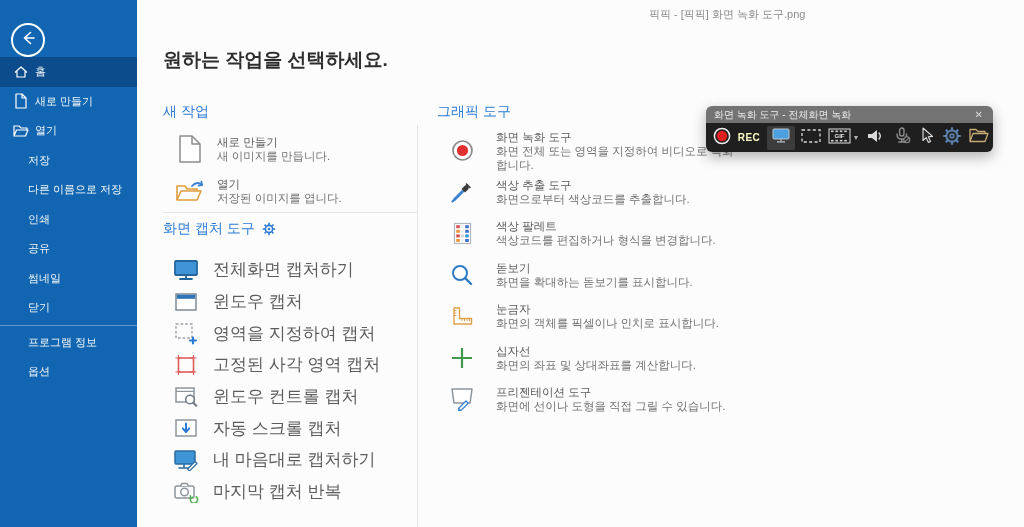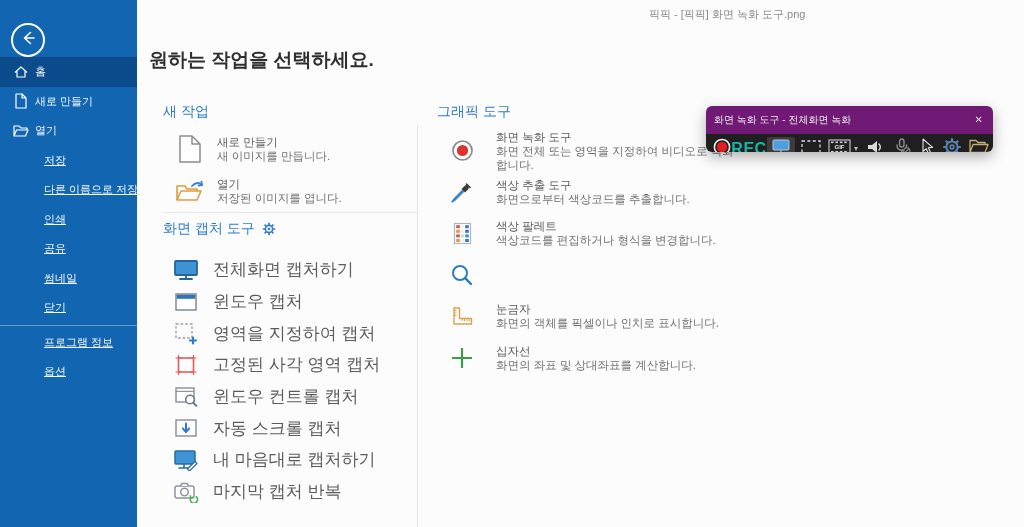--- a/index.html
+++ b/index.html
@@ -10,26 +10,26 @@
     font-family:"Liberation Sans","DejaVu Sans",sans-serif;
   }
   
   .sidebar { position:absolute; left:0; top:0; width:137px; height:527px; background:#1266b1; }
   .back-btn { position:absolute; left:11px; top:23px; width:34px; height:34px;
     border:2px solid #fff; border-radius:50%; display:flex; align-items:center; justify-content:center; cursor:pointer; }
   .nav { position:absolute; left:0; top:57px; right:0; }
   .nav-row { height:29.5px; display:flex; align-items:center; padding-left:13px;
     font-size:11px; color:#f3f7fb; cursor:pointer; white-space:nowrap; }
   .nav-row .ic { width:16px; height:16px; margin-right:6px; display:inline-flex; flex:none; }
-  .nav-row.sub { padding-left:44px;text-decoration:underline; }
+  .nav-row.sub { padding-left:28px; }
   .nav-row.active { background:#0c4c8c; }
   .nav-divider { height:1px; background:rgba(255,255,255,.35); margin:2px 0; }
   
   .window-title { position:absolute; left:649px; top:7px; font-size:11px; color:#8a8a8a; }
-  .page-title { position:absolute; left:149px; top:47px; font-size:19px; font-weight:bold; color:#2e2e2e; }
+  .page-title { position:absolute; left:163px; top:47px; font-size:19px; font-weight:bold; color:#2e2e2e; }
   .v-divider { position:absolute; left:417px; top:125px; height:402px; width:1px; background:#e5e5e5; }
   .col-left  { position:absolute; left:163px; top:96px; width:254px; }
   .col-right { position:absolute; left:437px; top:96px; width:300px; }
   .section-header { padding-top:7px; height:24px; font-size:14px; color:#2b7bd4;
     display:flex; align-items:center; gap:7px; }
   .col-left .section-header { margin-bottom:8px; }
   .col-right .section-header { margin-bottom:10px; }
   .h-divider { height:1px; background:#e5e5e5; }
   .task-item { height:42px; display:flex; align-items:center; gap:12px; padding-left:12px; cursor:pointer; }
   .task-item .ticon { width:30px; display:flex; justify-content:center; flex:none; }
@@ -37,27 +37,27 @@
   .t-desc  { font-size:11.5px; color:#707070; line-height:14px; }
   .cap-list { margin-top:17px; }
   .cap-item { height:31.7px; display:flex; align-items:center; gap:14px; padding-left:10px;
     font-size:17px; color:#5c5c5c; cursor:pointer; }
   .cap-item .cicon { width:26px; display:flex; justify-content:center; flex:none; }
   .gfx-item { height:41.4px; display:flex; align-items:center; gap:21px; padding-left:12px; cursor:pointer; }
   .gfx-item .gicon { width:26px; display:flex; justify-content:center; flex:none; }
   
   .recorder { position:absolute; left:706px; top:106px; width:287px; height:46px;
     border-radius:6px; overflow:hidden; box-shadow:0 5px 14px rgba(0,0,0,.3); }
-  .rec-titlebar { height:28px; background:#701a75; display:flex; align-items:center; padding:0 8px; }
+  .rec-titlebar { height:17px; background:#737373; display:flex; align-items:center; padding:0 8px; }
   .rec-title { flex:1; font-size:10px; color:#ececec; white-space:nowrap; }
   .rec-close { color:#d8d8d8; font-size:10px; cursor:pointer; padding:0 2px; line-height:10px; }
   .rec-body { height:29px; background:#1f1f1f; display:flex; align-items:center; padding:0 7px; gap:5px; }
   .tb { display:flex; align-items:center; justify-content:center; height:24px; cursor:pointer; flex:none; }
   .tb.sel { background:#3c3c3c; border-radius:2px; }
-  .rec-label { font-size:16px; font-weight:bold; color:#14b8a6; letter-spacing:.5px; }
+  .rec-label { font-size:10px; font-weight:bold; color:#fef9c3; letter-spacing:.5px; }
   .caret { font-size:8px; color:#b5b5b5; margin-left:2px; }
 </style>
 </head>
 <body>
 
 <div class="sidebar">
   <div class="back-btn">
     <span>
       <svg width="18" height="18" viewBox="0 0 18 18">
           <path d="M11.5 3.5 L5.5 9 L11.5 14.5 M5.5 9 H15" fill="none" stroke="#fff" stroke-width="1.6" stroke-linecap="round" stroke-linejoin="round"></path>
@@ -307,20 +307,24 @@
       <div class="t-desc">색상코드를 편집하거나 형식을 변경합니다.</div>
     </span>
   </div>
   <div class="gfx-item">
     <span class="gicon">
       <svg width="22" height="22" viewBox="0 0 22 22">
           <circle cx="9" cy="9" r="7" fill="#fff" stroke="#2e7bc4" stroke-width="2"></circle>
           <path d="M14.2 14.2 L20 20" stroke="#2e7bc4" stroke-width="2.4" stroke-linecap="round"></path>
         </svg>
     </span>
+    <span>
+      <div class="t-label">돋보기</div>
+      <div class="t-desc">화면을 확대하는 돋보기를 표시합니다.</div>
+    </span>
   </div>
   <div class="gfx-item">
     <span class="gicon">
       <svg width="22" height="20" viewBox="0 0 22 20">
           <path d="M3 2 H8.5 V12.5 H20.5 V18 H3 Z" fill="#fff" stroke="#e0a04a" stroke-width="1.4" stroke-linejoin="round"></path>
           <path d="M3 4.5 H5.5 M3 7 H5.5 M3 9.5 H5.5 M11 12.5 V15 M13.5 12.5 V15 M16 12.5 V15 M18.5 12.5 V15" stroke="#e0a04a" stroke-width="1"></path>
         </svg>
     </span>
     <span>
       <div class="t-label">눈금자</div>
@@ -329,20 +333,33 @@
   </div>
   <div class="gfx-item">
     <span class="gicon">
       <svg width="22" height="22" viewBox="0 0 22 22">
           <path d="M11 1 V21 M1 11 H21" stroke="#3f9a4d" stroke-width="2.2"></path>
         </svg>
     </span>
     <span>
       <div class="t-label">십자선</div>
       <div class="t-desc">화면의 좌표 및 상대좌표를 계산합니다.</div>
+    </span>
+  </div>
+  <div class="gfx-item">
+    <span class="gicon">
+      <svg width="26" height="24" viewBox="0 0 26 24">
+          <path d="M3 2 H23 L21 16 H5 Z" fill="#fff" stroke="#8d959c" stroke-width="1.5" stroke-linejoin="round"></path>
+          <path d="M9.5 21.5 L17 14 l2.2 2.2 L11.7 23.7 Z" fill="#fff" stroke="#3b82d0" stroke-width="1.3" stroke-linejoin="round"></path>
+          <path d="M9.5 21.5 l-0.8 3 l3 -0.8 Z" fill="#3b82d0"></path>
+        </svg>
+    </span>
+    <span>
+      <div class="t-label">프리젠테이션 도구</div>
+      <div class="t-desc">화면에 선이나 도형을 직접 그릴 수 있습니다.</div>
     </span>
   </div>
 </div>
 
 <div class="recorder">
   <div class="rec-titlebar">
     <span class="rec-title">화면 녹화 도구 - 전체화면 녹화</span>
     <span class="rec-close">✕</span>
   </div>
   <div class="rec-body">

